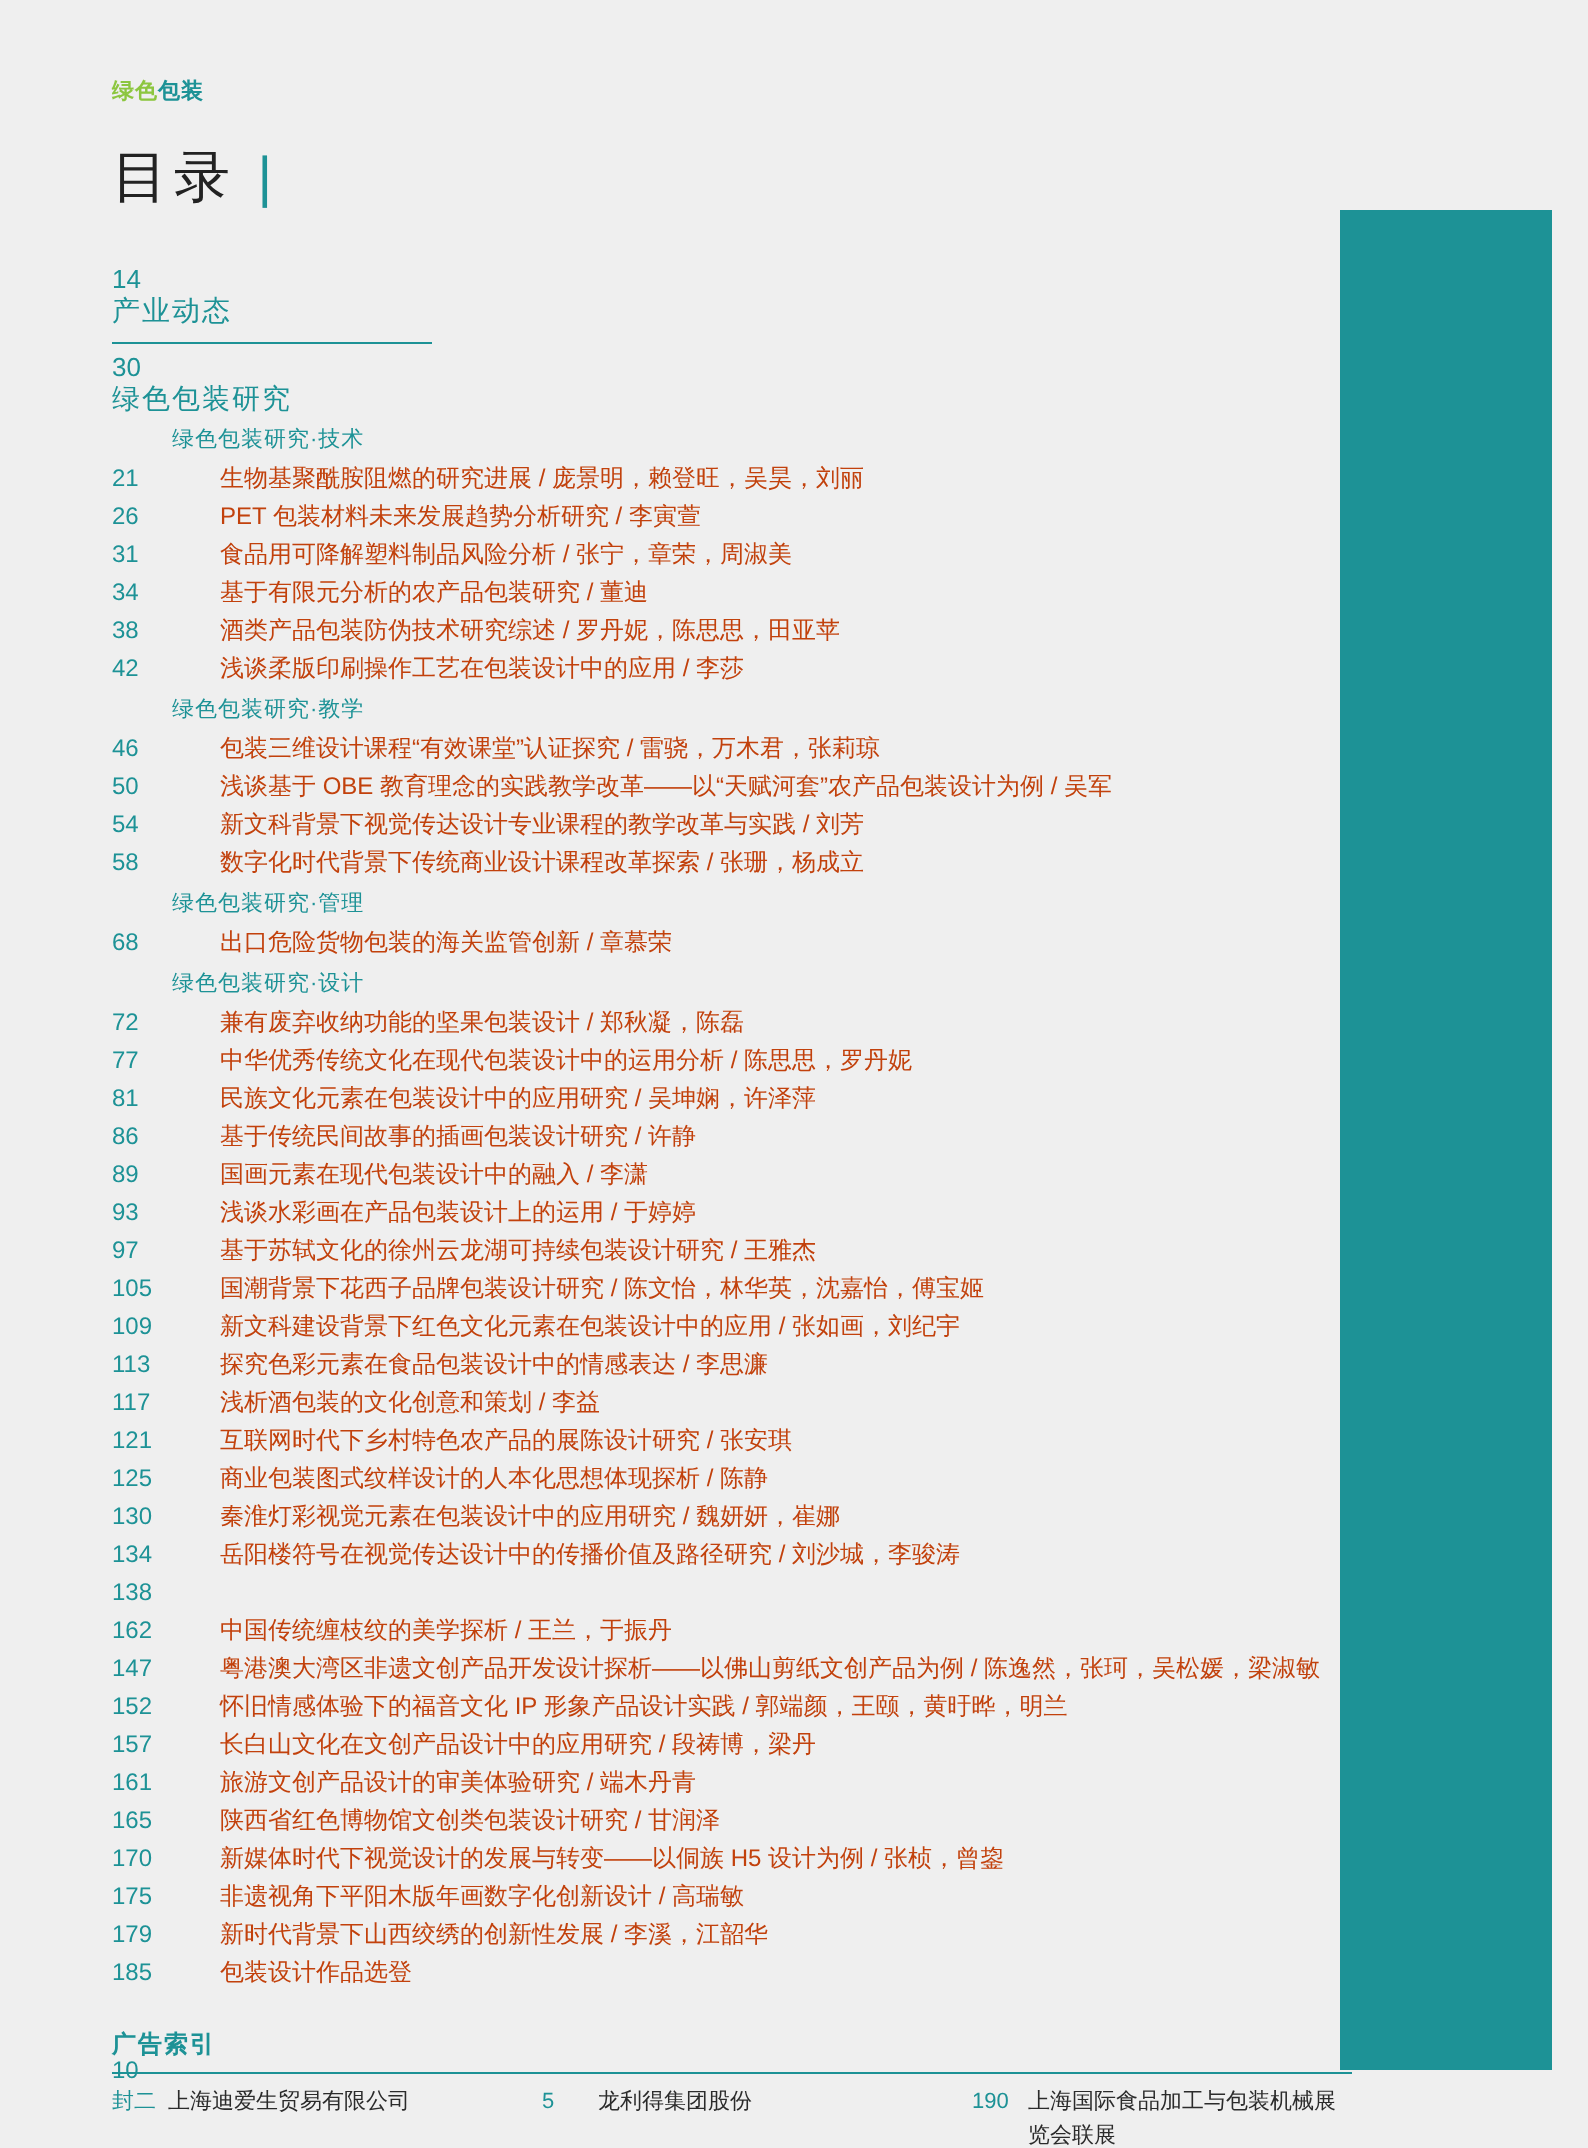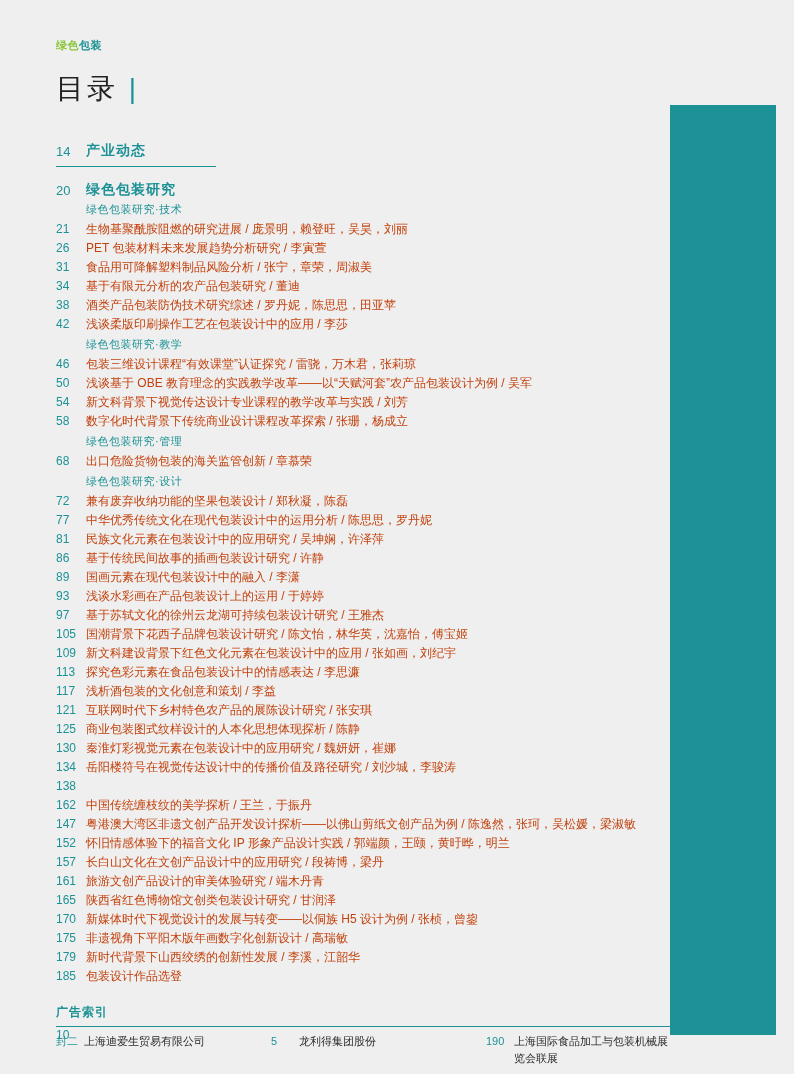--- a/index.html
+++ b/index.html
@@ -45,49 +45,51 @@
 
   .content{
     position:absolute;
     left:38px;top:118px;
     width:660px;
   }
 
   
   .sec-head{
     display:flex;
-    align-items:center;
-    margin-top:14px;
+    align-items:flex-start;
+    margin-top:4px;
+    flex-direction:column;
   }
   .sec-head .pg{
     width:30px;
     color:#1d9296;
     font-size:13px;
   }
   .sec-head .nm{
     color:#1d9296;
     font-size:14px;
-    font-weight:bold;
+    font-weight:normal;
     letter-spacing:1px;
   }
   .rule{
     width:160px;height:1px;
     background:#1d9296;
     margin:6px 0 2px 0;
   }
   .subhead{
     color:#1d9296;
     font-size:11px;
     margin:3px 0 3px 30px;
     letter-spacing:0.5px;
   }
   .entry{
     display:flex;
     align-items:baseline;
     line-height:19px;
+    gap:24px;
   }
   .entry .pg{
     width:30px;
     color:#1d9296;
     font-size:12px;
     flex:none;
   }
   .entry .tx{
     color:#c2410c;
     font-size:12px;
@@ -153,21 +155,21 @@
 
   <div class="content">
 
     <div class="sec-head">
       <span class="pg">14</span>
       <span class="nm">产业动态</span>
     </div>
     <div class="rule"></div>
 
     <div class="sec-head">
-      <span class="pg">20</span>
+      <span class="pg">30</span>
       <span class="nm">绿色包装研究</span>
     </div>
 
     <div class="subhead">绿色包装研究·技术</div>
     <div class="entry">
         <span class="pg">21</span>
         <span class="tx">生物基聚酰胺阻燃的研究进展 / 庞景明，赖登旺，吴昊，刘丽</span>
       </div>
     <div class="entry">
         <span class="pg">26</span>

